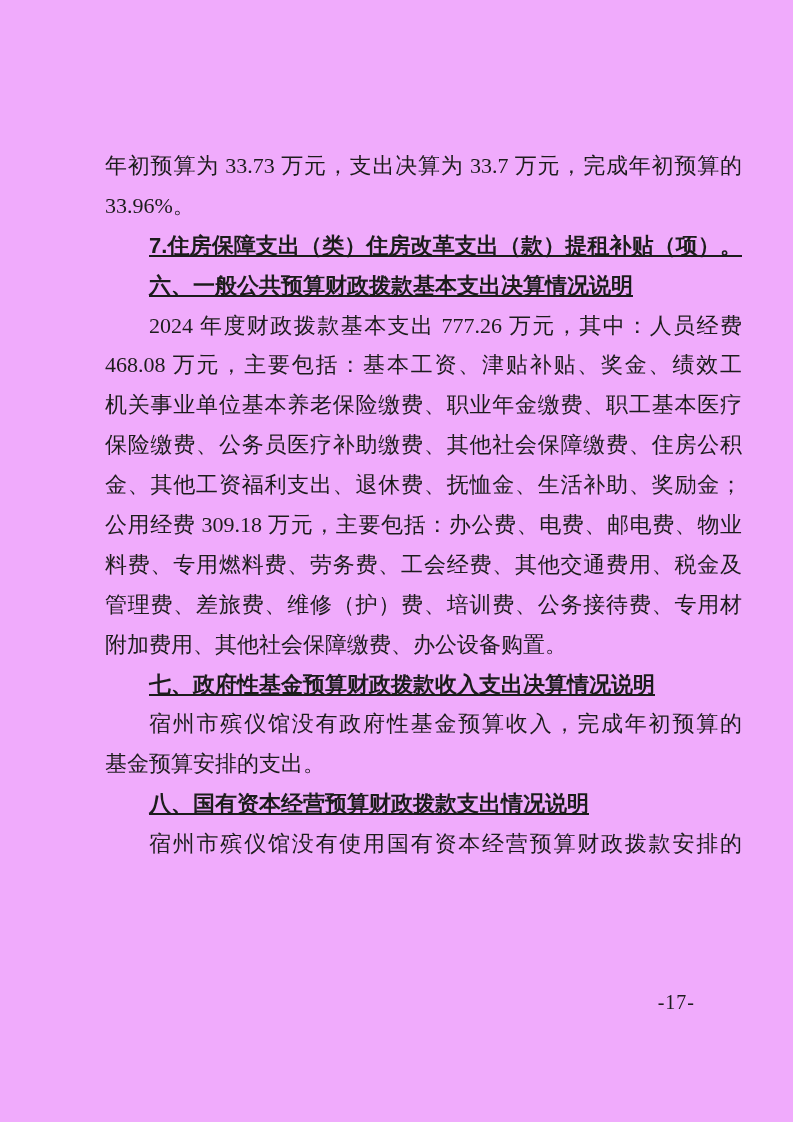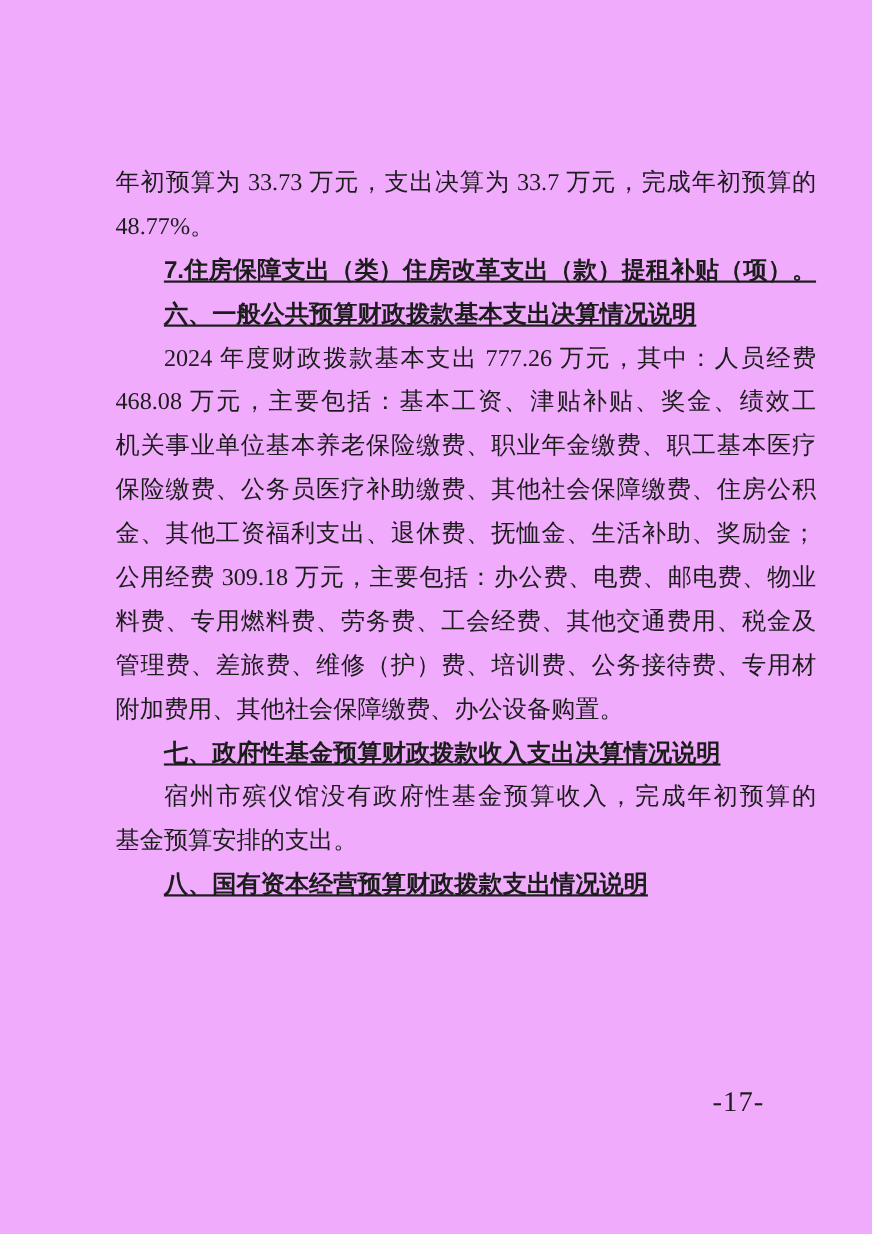--- a/index.html
+++ b/index.html
@@ -47,35 +47,35 @@
   }
   .paragraph.heading .line {
     font-family: "Liberation Sans", "DejaVu Sans", sans-serif;
     font-weight: 700;
     text-decoration: underline;
   }
   .page-number {
     position: absolute;
     top: 988px;
     right: 98px;
-    font-size: 26px;
+    font-size: 20px;
     line-height: 28px;
     letter-spacing: 1px;
     font-family: "Liberation Serif", "DejaVu Serif", serif;
     color: #1c1c1c;
   }
 </style>
 </head>
 <body style="background: rgb(255, 255, 255); color: rgb(28, 28, 28);">
 
 <div class="page">
   <div class="content">
       <div class="paragraph body">
         <div class="line fill">年初预算为 33.73 万元，支出决算为 33.7 万元，完成年初预算的</div>
-        <div class="line">48.77%。</div>
+        <div class="line">33.96%。</div>
       </div>
       <div class="paragraph heading">
         <div class="line fill indent">7.住房保障支出（类）住房改革支出（款）提租补贴（项）。</div>
       </div>
       <div class="paragraph heading">
         <div class="line indent">六、一般公共预算财政拨款基本支出决算情况说明</div>
       </div>
       <div class="paragraph body">
         <div class="line fill indent">2024 年度财政拨款基本支出 777.26 万元，其中：人员经费</div>
         <div class="line fill">468.08 万元，主要包括：基本工资、津贴补贴、奖金、绩效工资、</div>
@@ -90,15 +90,18 @@
       <div class="paragraph heading">
         <div class="line indent">七、政府性基金预算财政拨款收入支出决算情况说明</div>
       </div>
       <div class="paragraph body">
         <div class="line fill indent">宿州市殡仪馆没有政府性基金预算收入，完成年初预算的</div>
         <div class="line">基金预算安排的支出。</div>
       </div>
       <div class="paragraph heading">
         <div class="line indent">八、国有资本经营预算财政拨款支出情况说明</div>
       </div>
+      <div class="paragraph body">
+        <div class="line fill indent">宿州市殡仪馆没有使用国有资本经营预算财政拨款安排的</div>
+      </div>
     </div>
   <div class="page-number">-17-</div>
 </div>
 
 </body></html>

